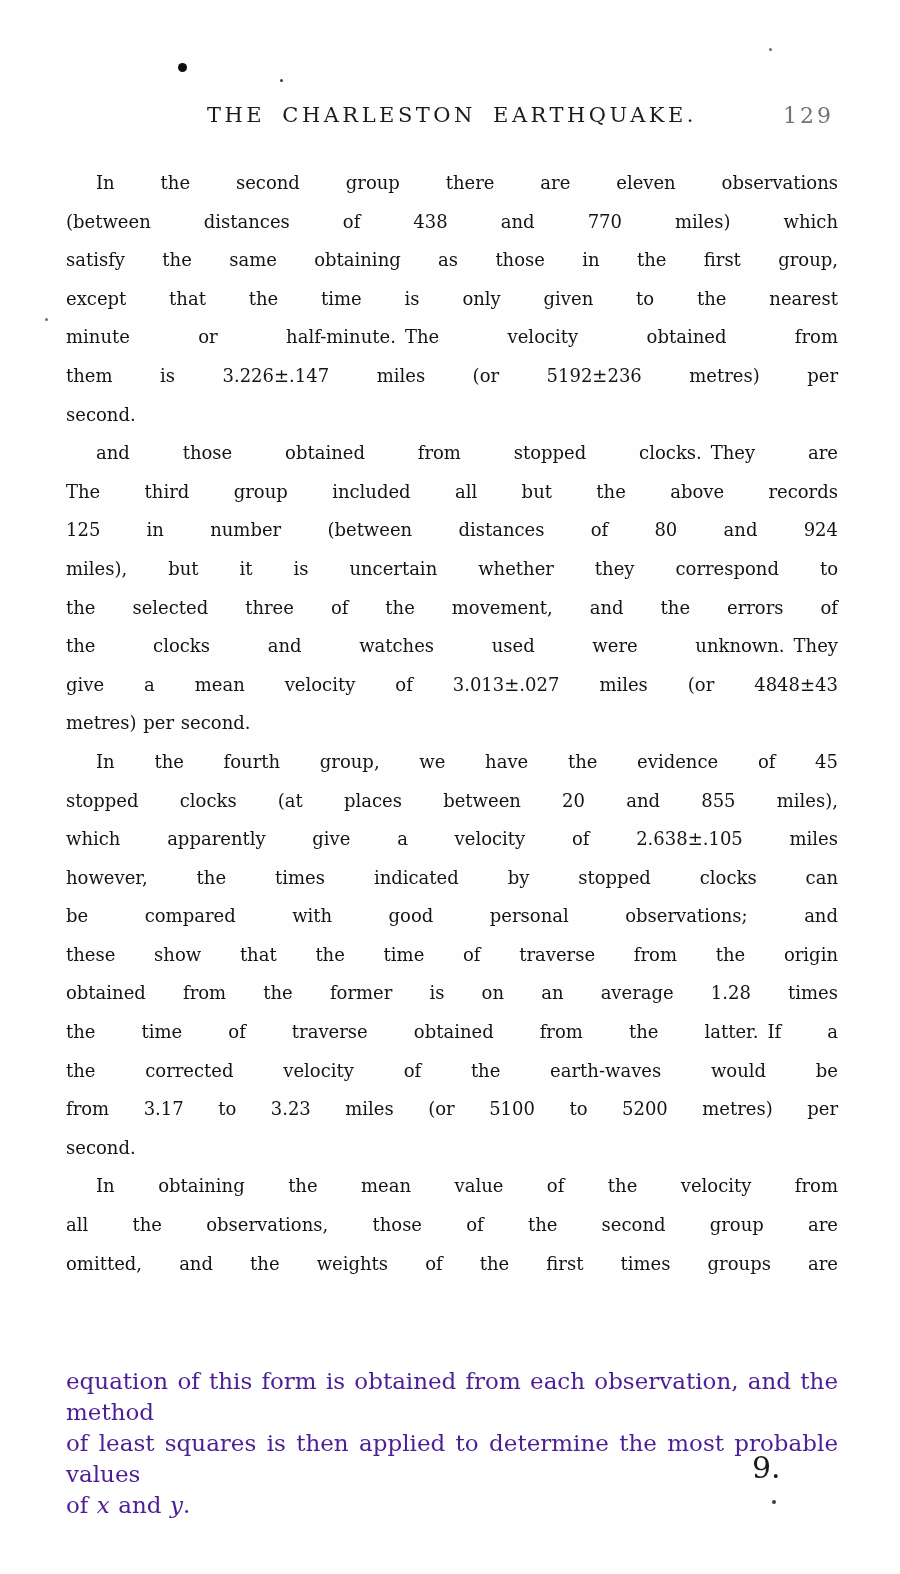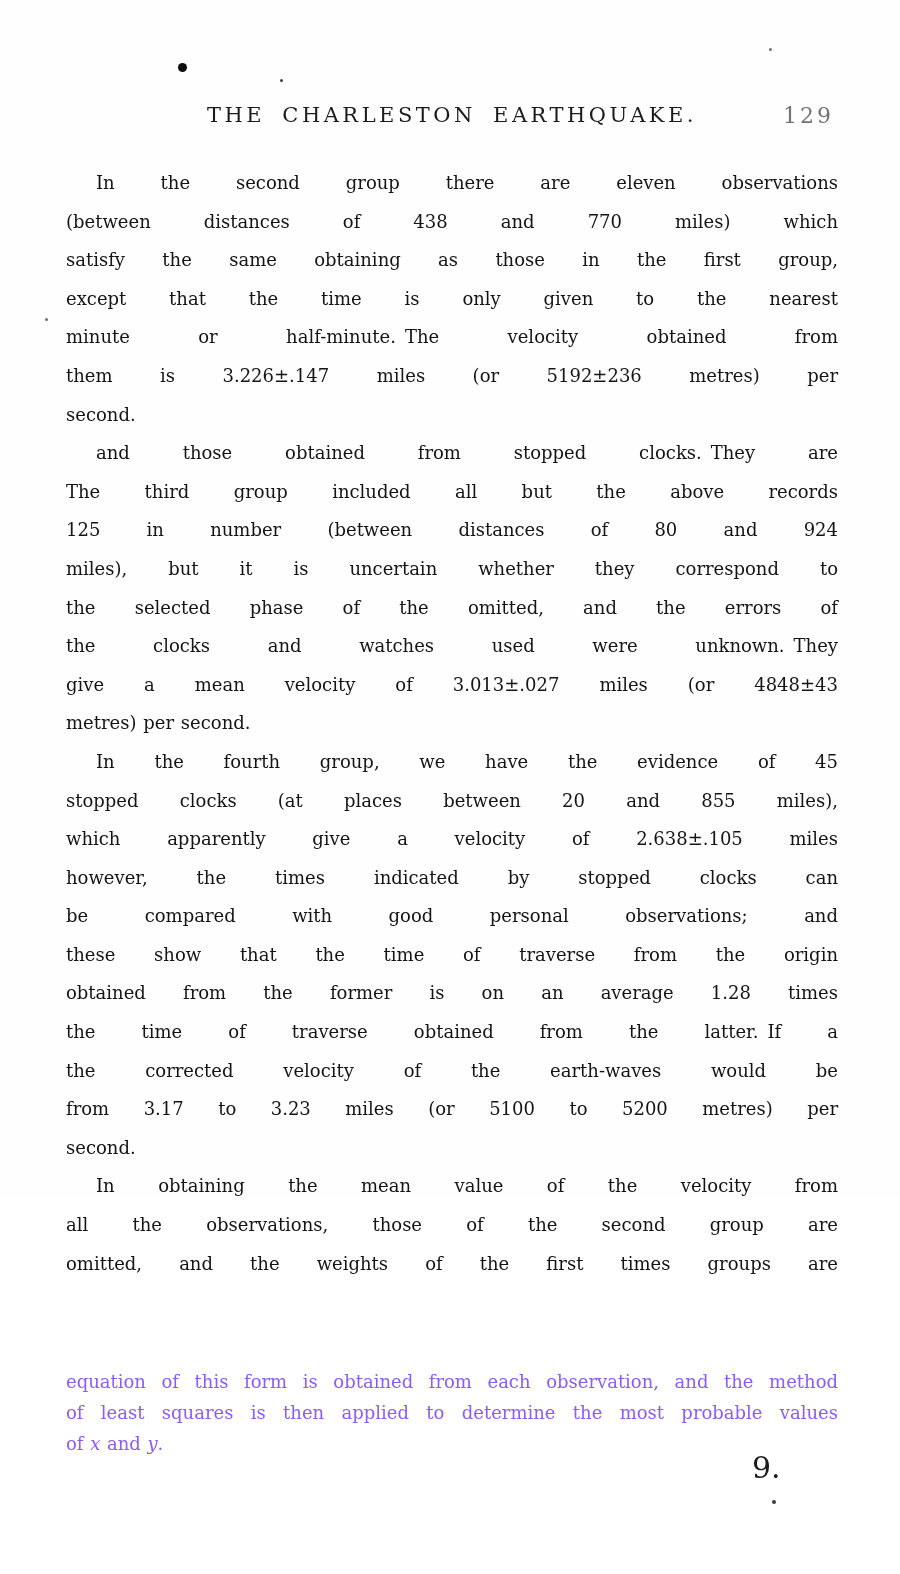--- a/index.html
+++ b/index.html
@@ -49,23 +49,23 @@
   .line {
     text-align: justify;
     text-align-last: justify;
     white-space: normal;
   }
   .line.last { text-align-last: left; }
   
   .footnote {
     position: absolute;
     left: 66px; top: 1366px; width: 772px;
-    font-size: 18px;
+    font-size: 23px;
     line-height: 31px;
-    color: #8b5cf6;
+    color: #4c1d95;
     word-spacing: 0.05em;
   }
   .fn-line { text-align: justify; text-align-last: justify; }
   .fn-line.last { text-align-last: left; }
   .var { font-style: italic; }
   
   .signature {
     position: absolute;
     left: 752px; top: 1450px;
     font-size: 30px;
@@ -109,21 +109,21 @@
       <div class="line">minute or half-minute. The velocity obtained from</div>
       <div class="line">them is 3.226±.147 miles (or 5192±236 metres) per</div>
       <div class="line last">second.</div>
     </div>
 
     <div class="paragraph">
       <div class="line">and those obtained from stopped clocks. They are</div>
       <div class="line">The third group included all but the above records</div>
       <div class="line">125 in number (between distances of 80 and 924</div>
       <div class="line">miles), but it is uncertain whether they correspond to</div>
-      <div class="line">the selected phase of the omitted, and the errors of</div>
+      <div class="line">the selected three of the movement, and the errors of</div>
       <div class="line">the clocks and watches used were unknown. They</div>
       <div class="line">give a mean velocity of 3.013±.027 miles (or 4848±43</div>
       <div class="line last">metres) per second.</div>
     </div>
 
     <div class="paragraph">
       <div class="line">In the fourth group, we have the evidence of 45</div>
       <div class="line">stopped clocks (at places between 20 and 855 miles),</div>
       <div class="line">which apparently give a velocity of 2.638±.105 miles</div>
       <div class="line">however, the times indicated by stopped clocks can</div>

